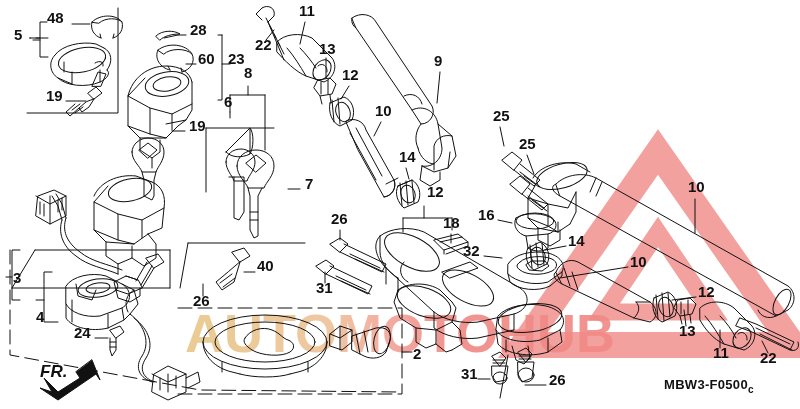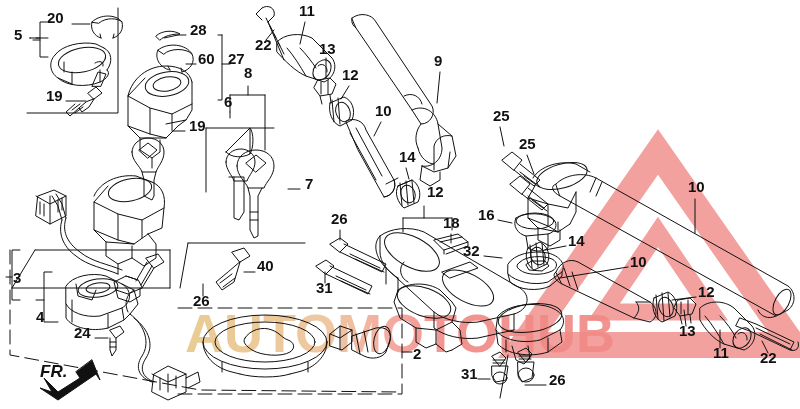--- a/index.html
+++ b/index.html
@@ -498,25 +498,25 @@
         <path d="M92 360 L76 372 L80 378 L58 392 L44 378 L52 392 L40 388 L58 400 L96 374 L100 380 Z"></path>
       </g>
       <g stroke="#111" fill="none">
         <path d="M92 360 L100 380 L96 374 L58 400 L40 388 L52 392 L44 378 L58 392 L80 378 L76 372 Z"></path>
       </g>
 
     </g>
   </svg>
 
   <div class="lbl" style="left:14px;top:27px">5</div>
-  <div class="lbl" style="left:47px;top:10px">20</div>
+  <div class="lbl" style="left:47px;top:10px">48</div>
   <div class="lbl" style="left:46px;top:88px">19</div>
   <div class="lbl" style="left:190px;top:22px">28</div>
   <div class="lbl" style="left:198px;top:51px">60</div>
-  <div class="lbl" style="left:228px;top:51px">27</div>
+  <div class="lbl" style="left:228px;top:51px">23</div>
   <div class="lbl" style="left:189px;top:118px">19</div>
   <div class="lbl" style="left:244px;top:65px">8</div>
   <div class="lbl" style="left:224px;top:94px">6</div>
   <div class="lbl" style="left:305px;top:176px">7</div>
   <div class="lbl" style="left:255px;top:37px">22</div>
   <div class="lbl" style="left:299px;top:3px">11</div>
   <div class="lbl" style="left:319px;top:41px">13</div>
   <div class="lbl" style="left:342px;top:67px">12</div>
   <div class="lbl" style="left:375px;top:103px">10</div>
   <div class="lbl" style="left:399px;top:149px">14</div>
@@ -540,14 +540,15 @@
   <div class="lbl" style="left:193px;top:293px">26</div>
   <div class="lbl" style="left:13px;top:270px">3</div>
   <div class="lbl" style="left:36px;top:309px">4</div>
   <div class="lbl" style="left:74px;top:325px">24</div>
   <div class="lbl" style="left:413px;top:346px">2</div>
   <div class="lbl" style="left:461px;top:366px">31</div>
   <div class="lbl" style="left:549px;top:372px">26</div>
 
   <div class="fr" style="left:40px;top:362px">FR.</div>
 
+  <div class="partno" style="left:664px;top:377px"><span>MBW3-F0500</span><sub>c</sub></div>
 
 </div>
 
 </body></html>

